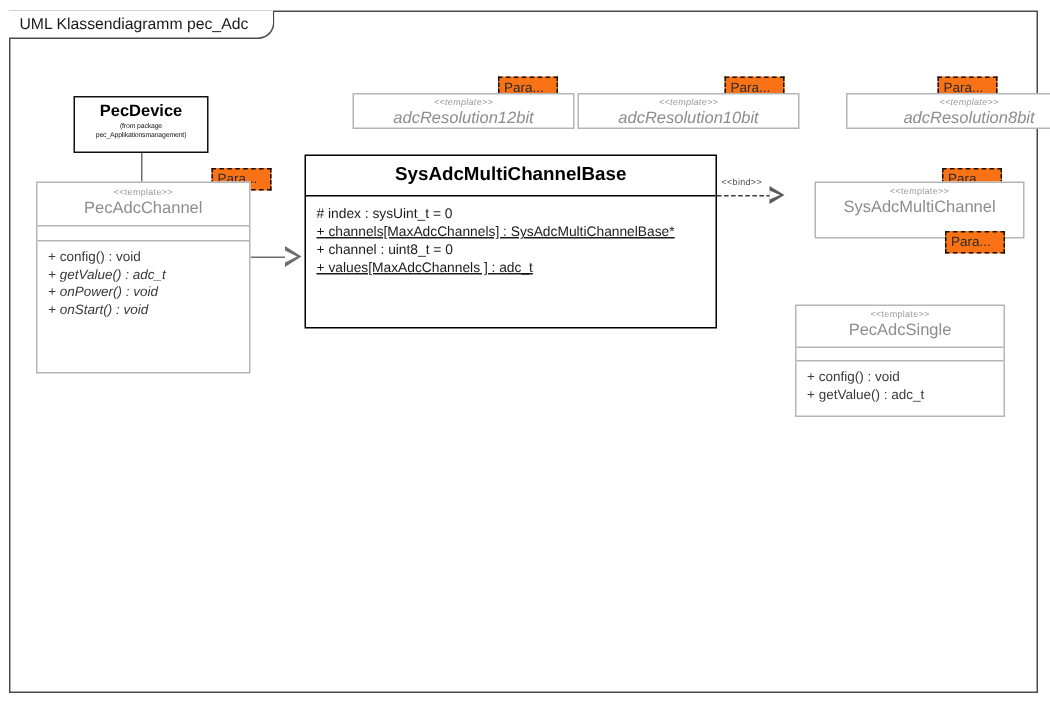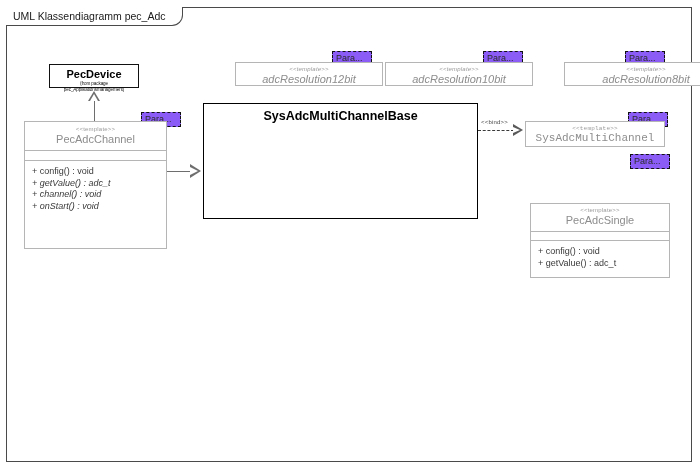--- a/index.html
+++ b/index.html
@@ -31,26 +31,26 @@
   .cls .hd{text-align:center;padding:3px 4px 4px;}
   .stereo{font-size:6px;color:#9a9a9a;line-height:7px;letter-spacing:.2px;}
   .cname{font-size:11px;color:#8d8d8d;line-height:13px;white-space:nowrap;}
   .sep{border-top:1px solid #b5b5b5;}
   .compart{padding:5px 7px;}
   .compart div{font-size:9px;color:#3a3a3a;line-height:11.5px;white-space:nowrap;}
   .it{font-style:italic;}
   .ul{text-decoration:underline;}
 
   
-  .para{position:absolute;border:1px dashed #111;background:#8b5cf6;
+  .para{position:absolute;border:1px dashed #111;background:#f97316;
         font-size:9px;color:#2b2b2b;line-height:13px;
         padding:0 3px;white-space:nowrap;box-sizing:border-box;}
 
   
-  #pecdevice{left:49px;top:64px;width:90px;height:24px;border:1px solid #111;}
+  #pecdevice{left:49px;top:64px;width:90px;height:38px;border:1px solid #111;}
   #pecdevice .cname{font-size:11px;font-weight:bold;color:#000;line-height:13px;}
   #pecdevice .pkg{font-size:4.6px;color:#111;line-height:6px;letter-spacing:-.1px;}
 
   
   #pecadcchannel{left:24px;top:121px;width:143px;height:128px;}
   #pecadcchannel .hd{padding-top:4px;}
   #para-channel{left:141px;top:112px;width:40px;height:15px;}
 
   
   #sysbase{left:203px;top:103px;width:275px;height:116px;
@@ -60,21 +60,21 @@
   #sysbase .sep{border-top:1.4px solid #000;}
   #sysbase .compart div{color:#1c1c1c;font-size:9.2px;line-height:12px;}
 
   
   .res{top:62px;width:148px;height:24px;font-style:italic;}
   #res12{left:235px;} #res10{left:385px;} #res8{left:564px;padding-left:16px;}
   .res-para{top:51px;width:40px;height:15px;}
   #para-res12{left:332px;} #para-res10{left:483px;} #para-res8{left:625px;}
 
   
-  #sysmulti{left:525px;top:121px;width:140px;height:26px;font-family:Liberation Mono, monospace;}
+  #sysmulti{left:543px;top:121px;width:140px;height:38px;}
   #para-multi{left:628px;top:112px;width:40px;height:15px;}
 
   
   #pecadcsingle{left:530px;top:163px;width:140px;height:75px;margin-top:40px;}
   #para-single{left:630px;top:154px;width:40px;height:15px;}
 
   
   .ln{position:absolute;background:#6e6e6e;}
   .vln{width:1px;} .hln{height:1px;}
   #gen-up-o{
@@ -149,21 +149,21 @@
 <div class="para" id="para-channel">Para...</div>
 <div class="cls" id="pecadcchannel">
   <div class="hd">
     <div class="stereo">&lt;&lt;template&gt;&gt;</div>
     <div class="cname">PecAdcChannel</div>
   </div>
   <div class="sep compart" style="height:9px;padding:0;"></div>
   <div class="sep compart">
     <div>+ config() : void</div>
     <div class="it">+ getValue() : adc_t</div>
-    <div class="it">+ channel() : void</div>
+    <div class="it">+ onPower() : void</div>
     <div class="it">+ onStart() : void</div>
   </div>
 </div>
 
 <div class="para res-para" id="para-res12">Para...</div>
 <div class="cls res" id="res12">
   <div class="hd">
     <div class="stereo">&lt;&lt;template&gt;&gt;</div>
     <div class="cname">adcResolution12bit</div>
   </div>
@@ -181,20 +181,26 @@
 <div class="cls res" id="res8">
   <div class="hd">
     <div class="stereo">&lt;&lt;template&gt;&gt;</div>
     <div class="cname">adcResolution8bit</div>
   </div>
 </div>
 
 <div class="cls" id="sysbase">
   <div class="hd">
     <div class="cname">SysAdcMultiChannelBase</div>
+  </div>
+  <div class="sep compart">
+    <div># index : sysUint_t = 0</div>
+    <div class="ul">+ channels[MaxAdcChannels] : SysAdcMultiChannelBase*</div>
+    <div>+ channel : uint8_t = 0</div>
+    <div class="ul">+ values[MaxAdcChannels ] : adc_t</div>
   </div>
 </div>
 
 <div class="para" id="para-multi">Para...</div>
 <div class="cls" id="sysmulti">
   <div class="hd">
     <div class="stereo">&lt;&lt;template&gt;&gt;</div>
     <div class="cname">SysAdcMultiChannel</div>
   </div>
 </div>

